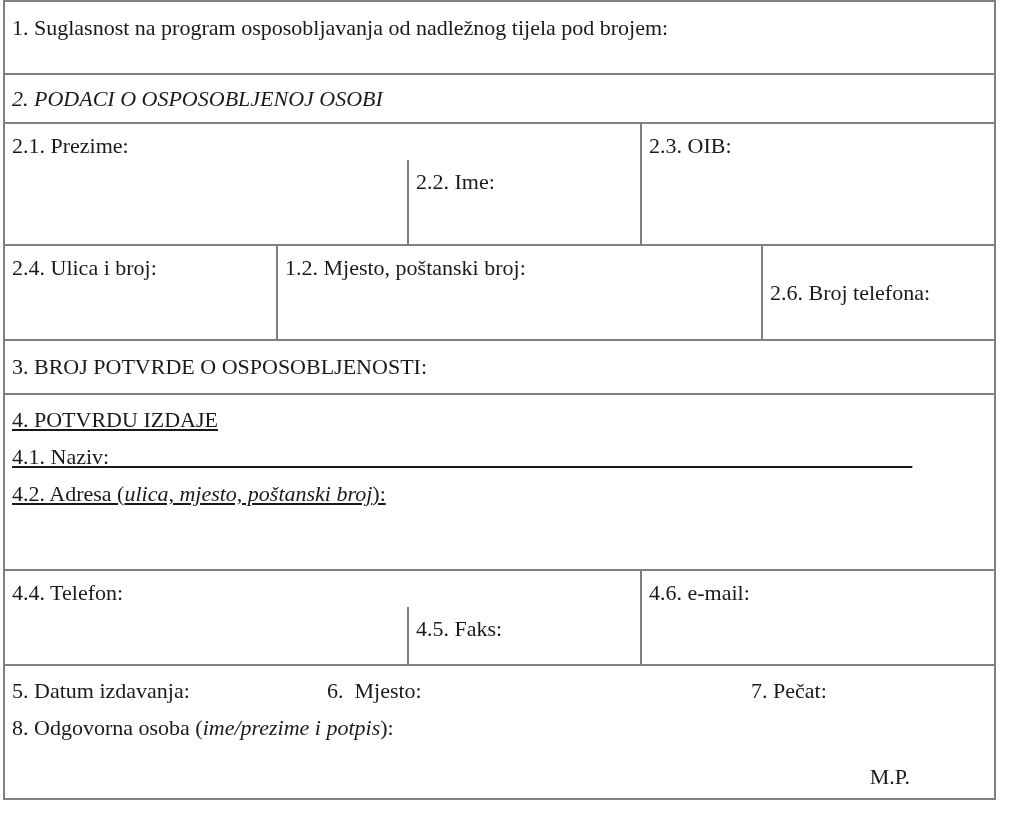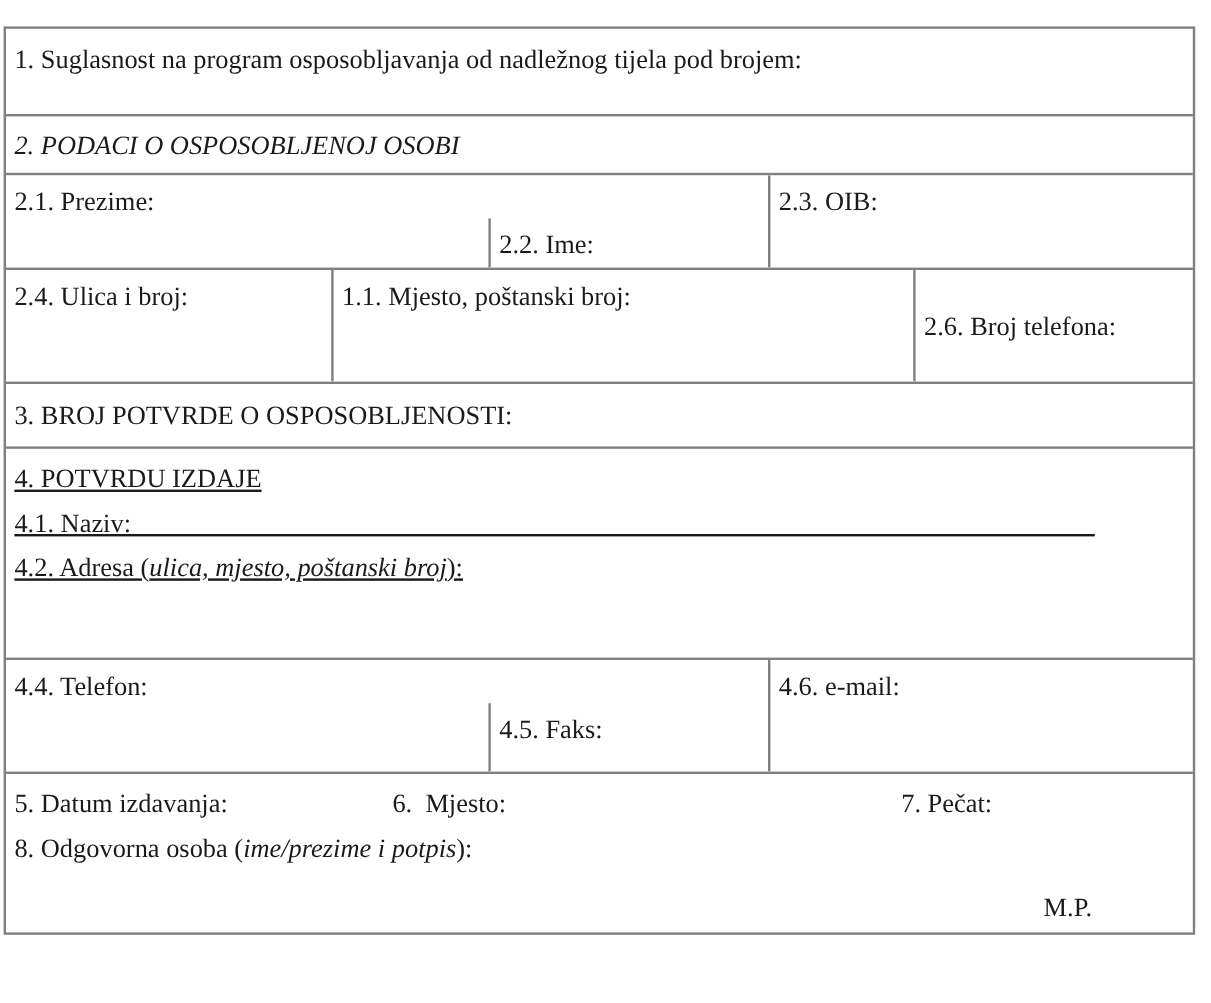--- a/index.html
+++ b/index.html
@@ -12,21 +12,21 @@
   body{
     font-family:"Liberation Serif","DejaVu Serif",serif;
     color:var(--text);
     font-size:22px;
     line-height:1.18;
     overflow:hidden;
   }
   .form-table{
     position:absolute;
     left:3px;
-    top:22px;
+    top:0;
     width:993px;
     border:2px solid var(--border);
     background:var(--background);
   }
   .row{
     width:100%;
     border-top:2px solid var(--border);
     overflow:hidden;
   }
   .row:first-child{border-top:none;}
@@ -35,21 +35,21 @@
   .cell{
     padding:9px 4px 0 7px;
     overflow:hidden;
   }
   .cell + .cell{border-left:2px solid var(--border);}
   .cell.vcenter{display:flex;align-items:center;padding-top:0;}
   .italic{font-style:italic;}
   
   .r1{height:52px;}
   .r2{height:49px;margin-top:19px;}
-  .r3{height:79px;}
+  .r3{height:122px;}
   .r4{height:95px;}
   .r5{height:54px;}
   .r6{height:176px;padding:12px 4px 0 7px;}
   .r7{height:52px;}
   .r8{height:95px;justify-content:center;}
   .r9{height:134px;padding:12px 4px 0 7px;}
   
   .w-c1a{width:402px;flex:0 0 auto;}
   .w-c2a{width:233px;flex:0 0 auto;margin-top:36px;}
   
@@ -90,21 +90,21 @@
     <div class="cell w-rest">
       <span>2.3. OIB:</span>
     </div>
   </div>
 
   <div class="row cells r4">
     <div class="cell w-c1b">
       <span>2.4. Ulica i broj:</span>
     </div>
     <div class="cell w-c2b">
-      <span>1.1. Mjesto, poštanski broj:</span>
+      <span>1.2. Mjesto, poštanski broj:</span>
     </div>
     <div class="cell w-rest vcenter">
       <span>2.6. Broj telefona:</span>
     </div>
   </div>
 
   <div class="row single r5">
     <span>3. BROJ POTVRDE O OSPOSOBLJENOSTI:</span>
   </div>
 

